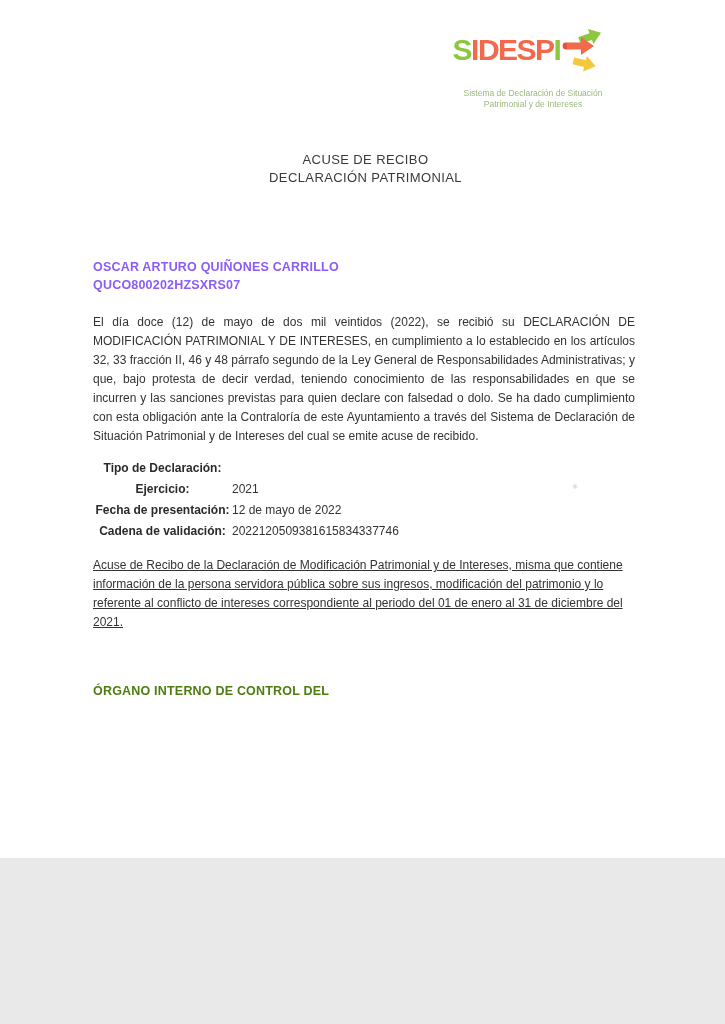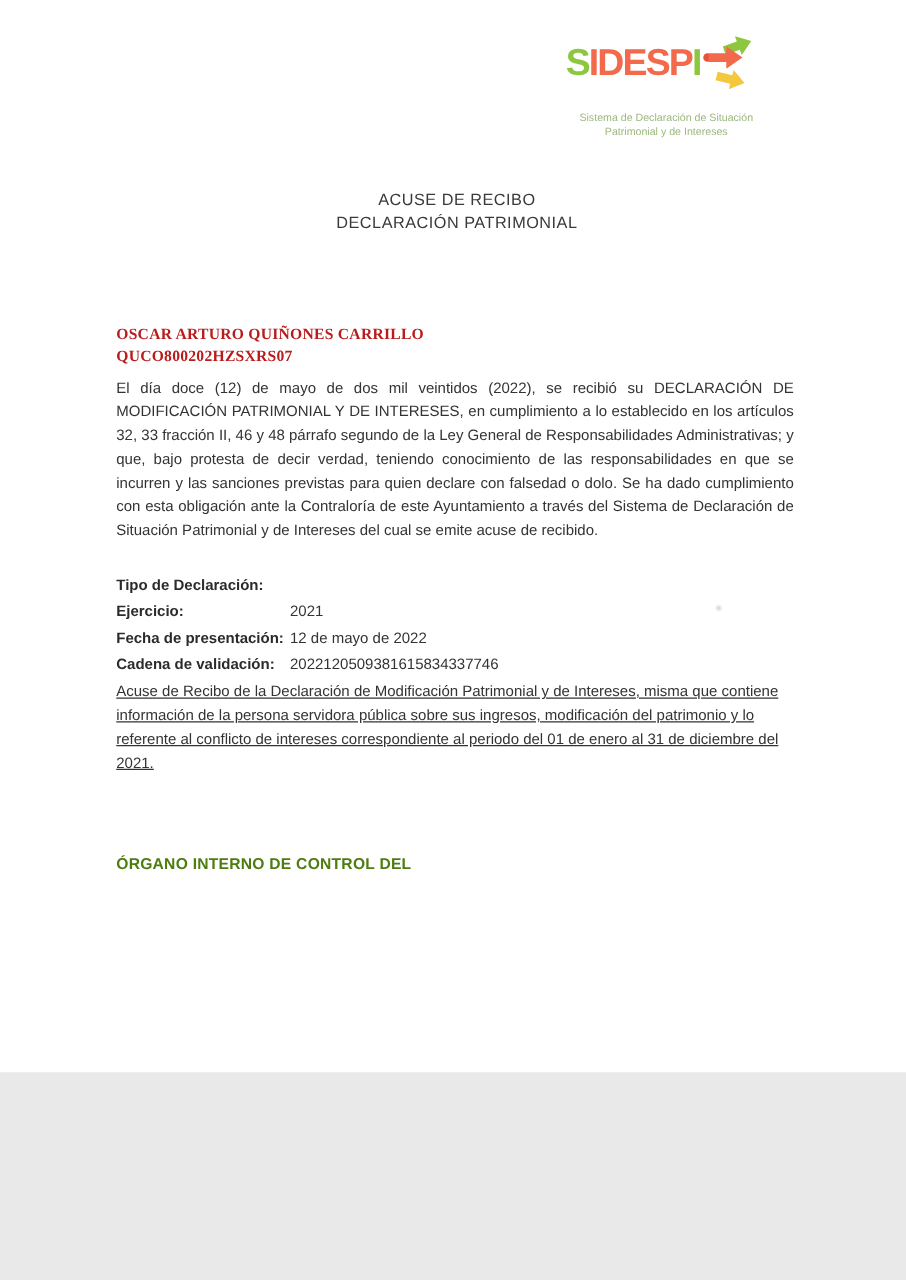--- a/index.html
+++ b/index.html
@@ -64,52 +64,53 @@
   }
 
   
   .declarant {
     position: absolute;
     left: 93px;
     top: 258px;
     font-size: 12.5px;
     line-height: 18px;
     font-weight: bold;
-    color: #b91c1c;
+    color: #8b5cf6;
     letter-spacing: 0.2px;
-    font-family: Liberation Serif, serif;
   }
 
   
   .para {
     position: absolute;
     left: 93px;
     width: 542px;
     font-size: 12px;
     line-height: 19px;
     color: #333333;
+    margin-top: 12px;
   }
   .para1 { top: 301px; text-align: justify; }
   .para2 { top: 544px; width: 548px; text-align: left; text-decoration: underline; }
 
   
   .details {
     position: absolute;
     left: 93px;
     top: 458px;
     font-size: 12px;
     line-height: 21px;
     color: #333333;
   }
   .detail-row { display: flex; }
   .detail-label {
     font-weight: bold;
     width: 139px;
     flex: 0 0 139px;
     color: #2b2b2b;
+    text-align: center;
   }
   .detail-value { white-space: nowrap; }
 
   
   .oic-heading {
     position: absolute;
     left: 93px;
     top: 684px;
     font-size: 12.5px;
     font-weight: bold;

